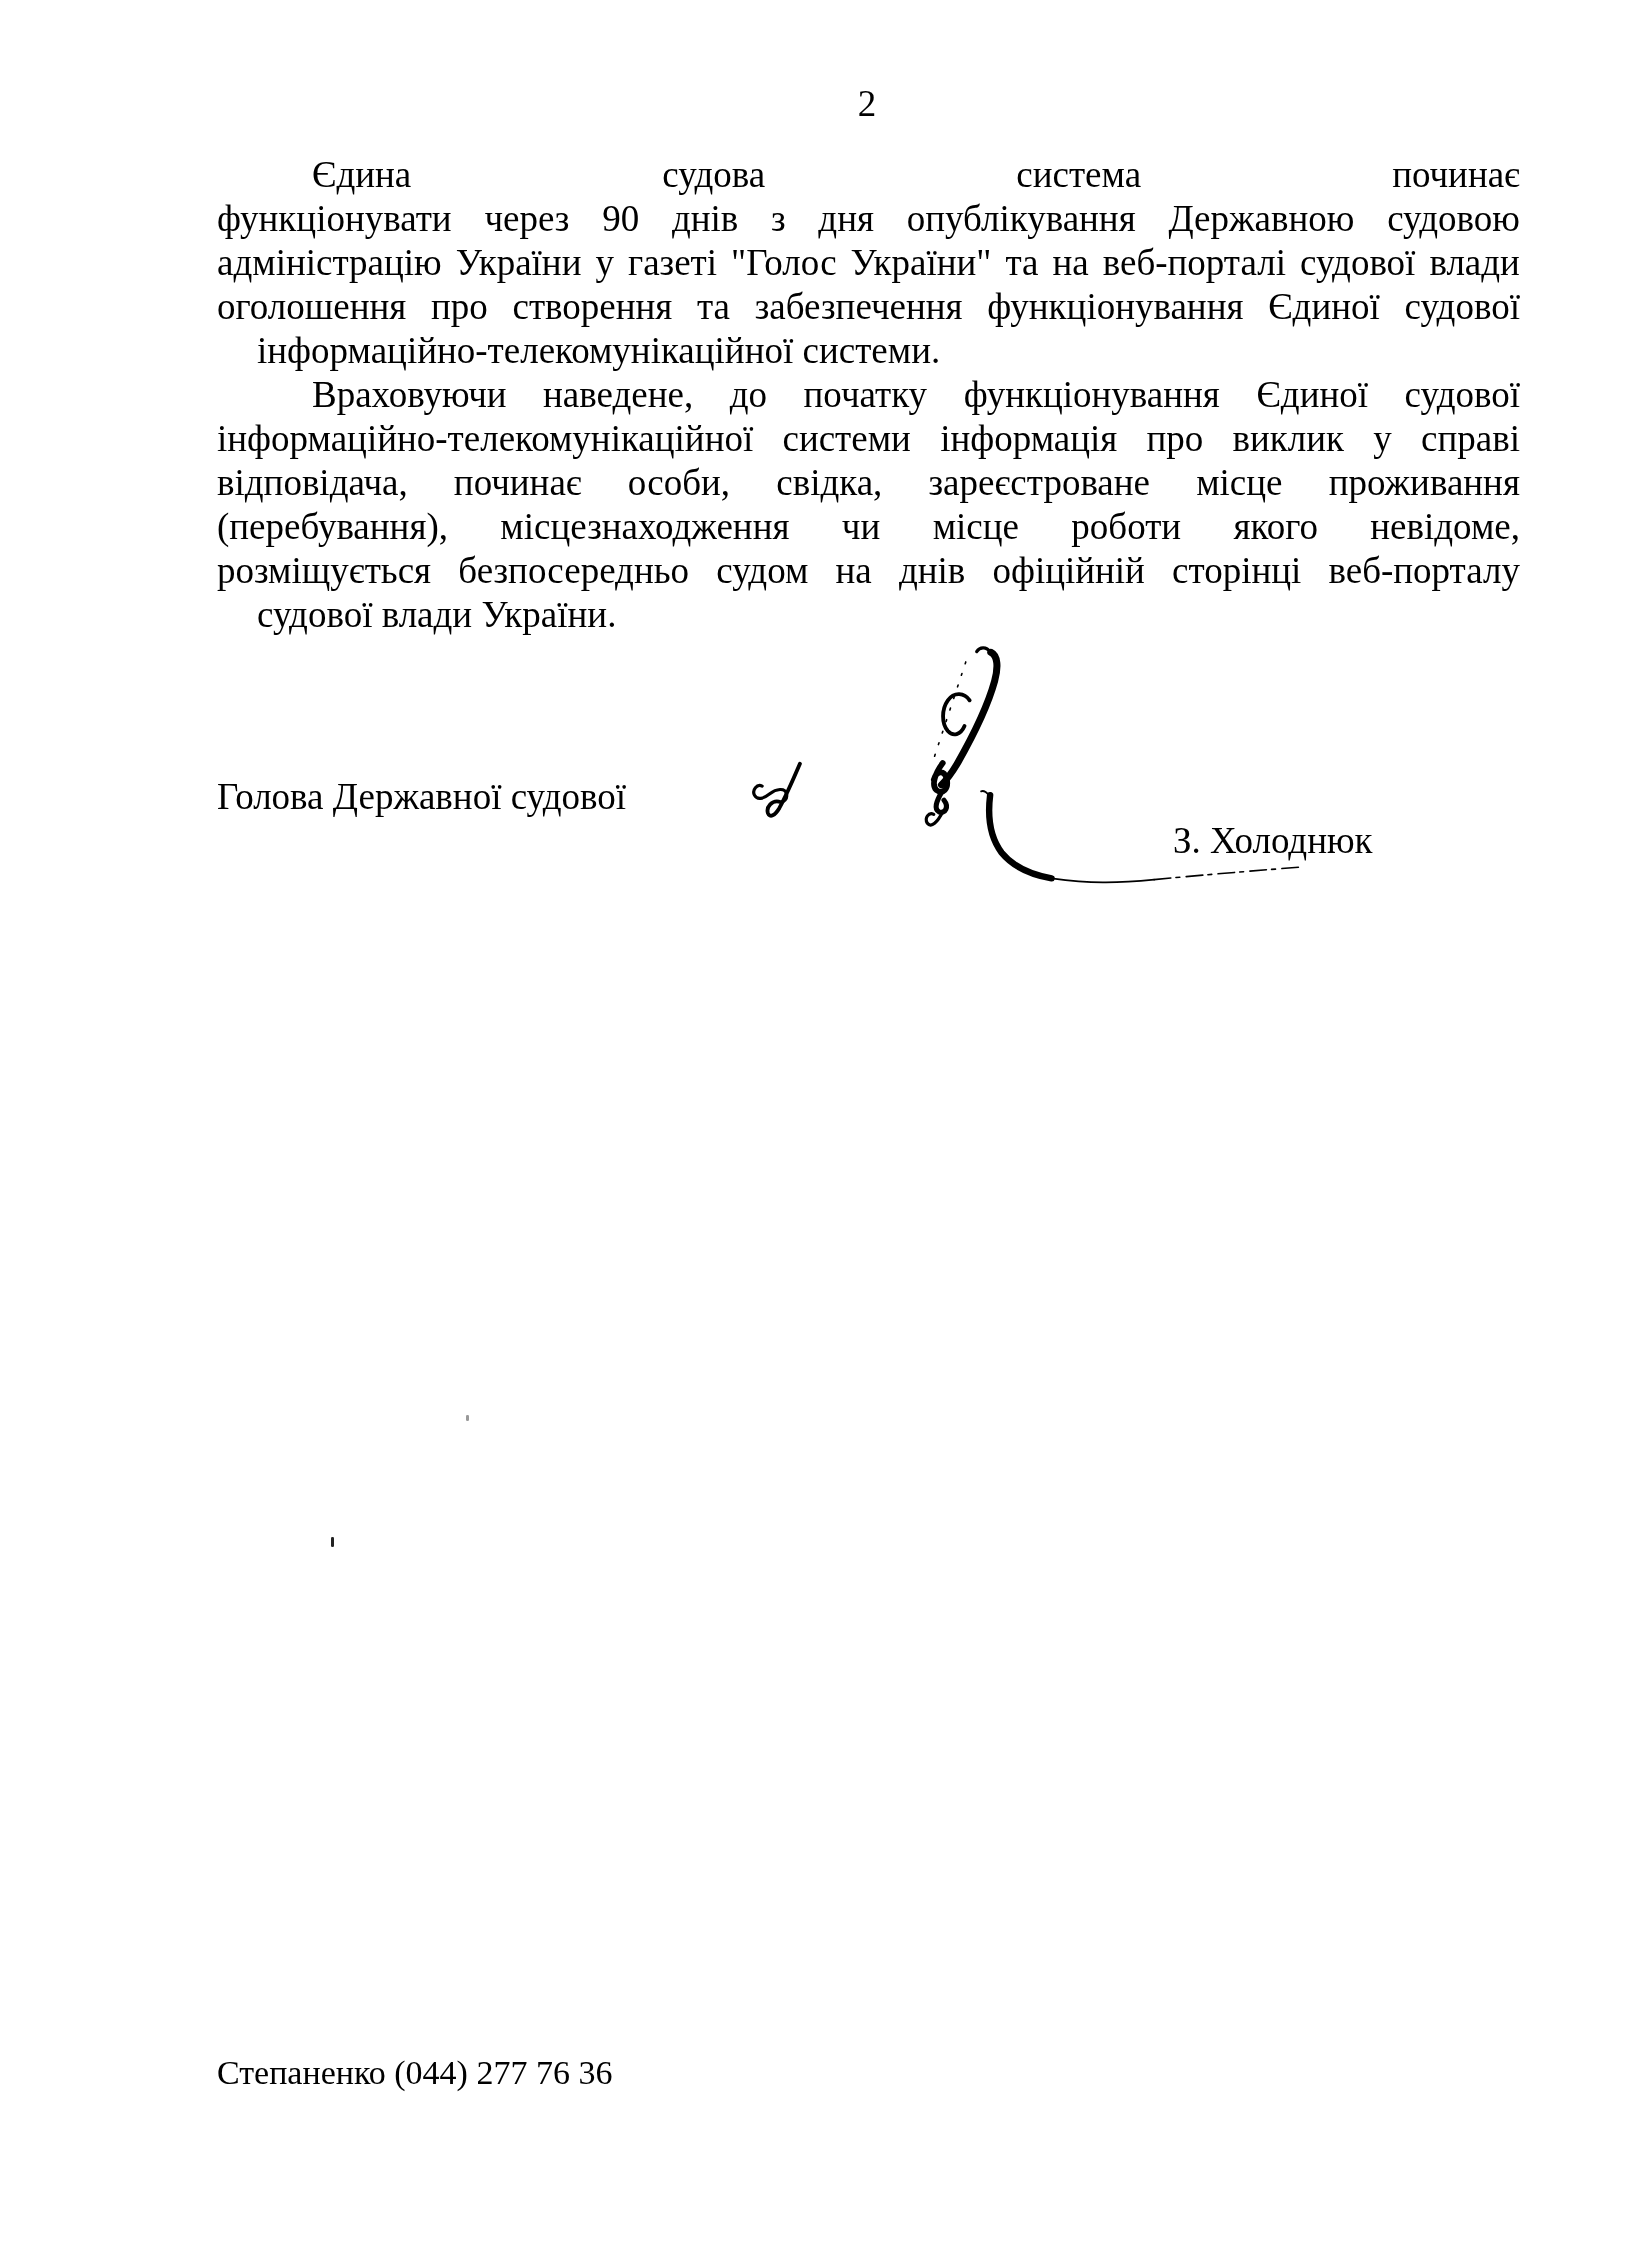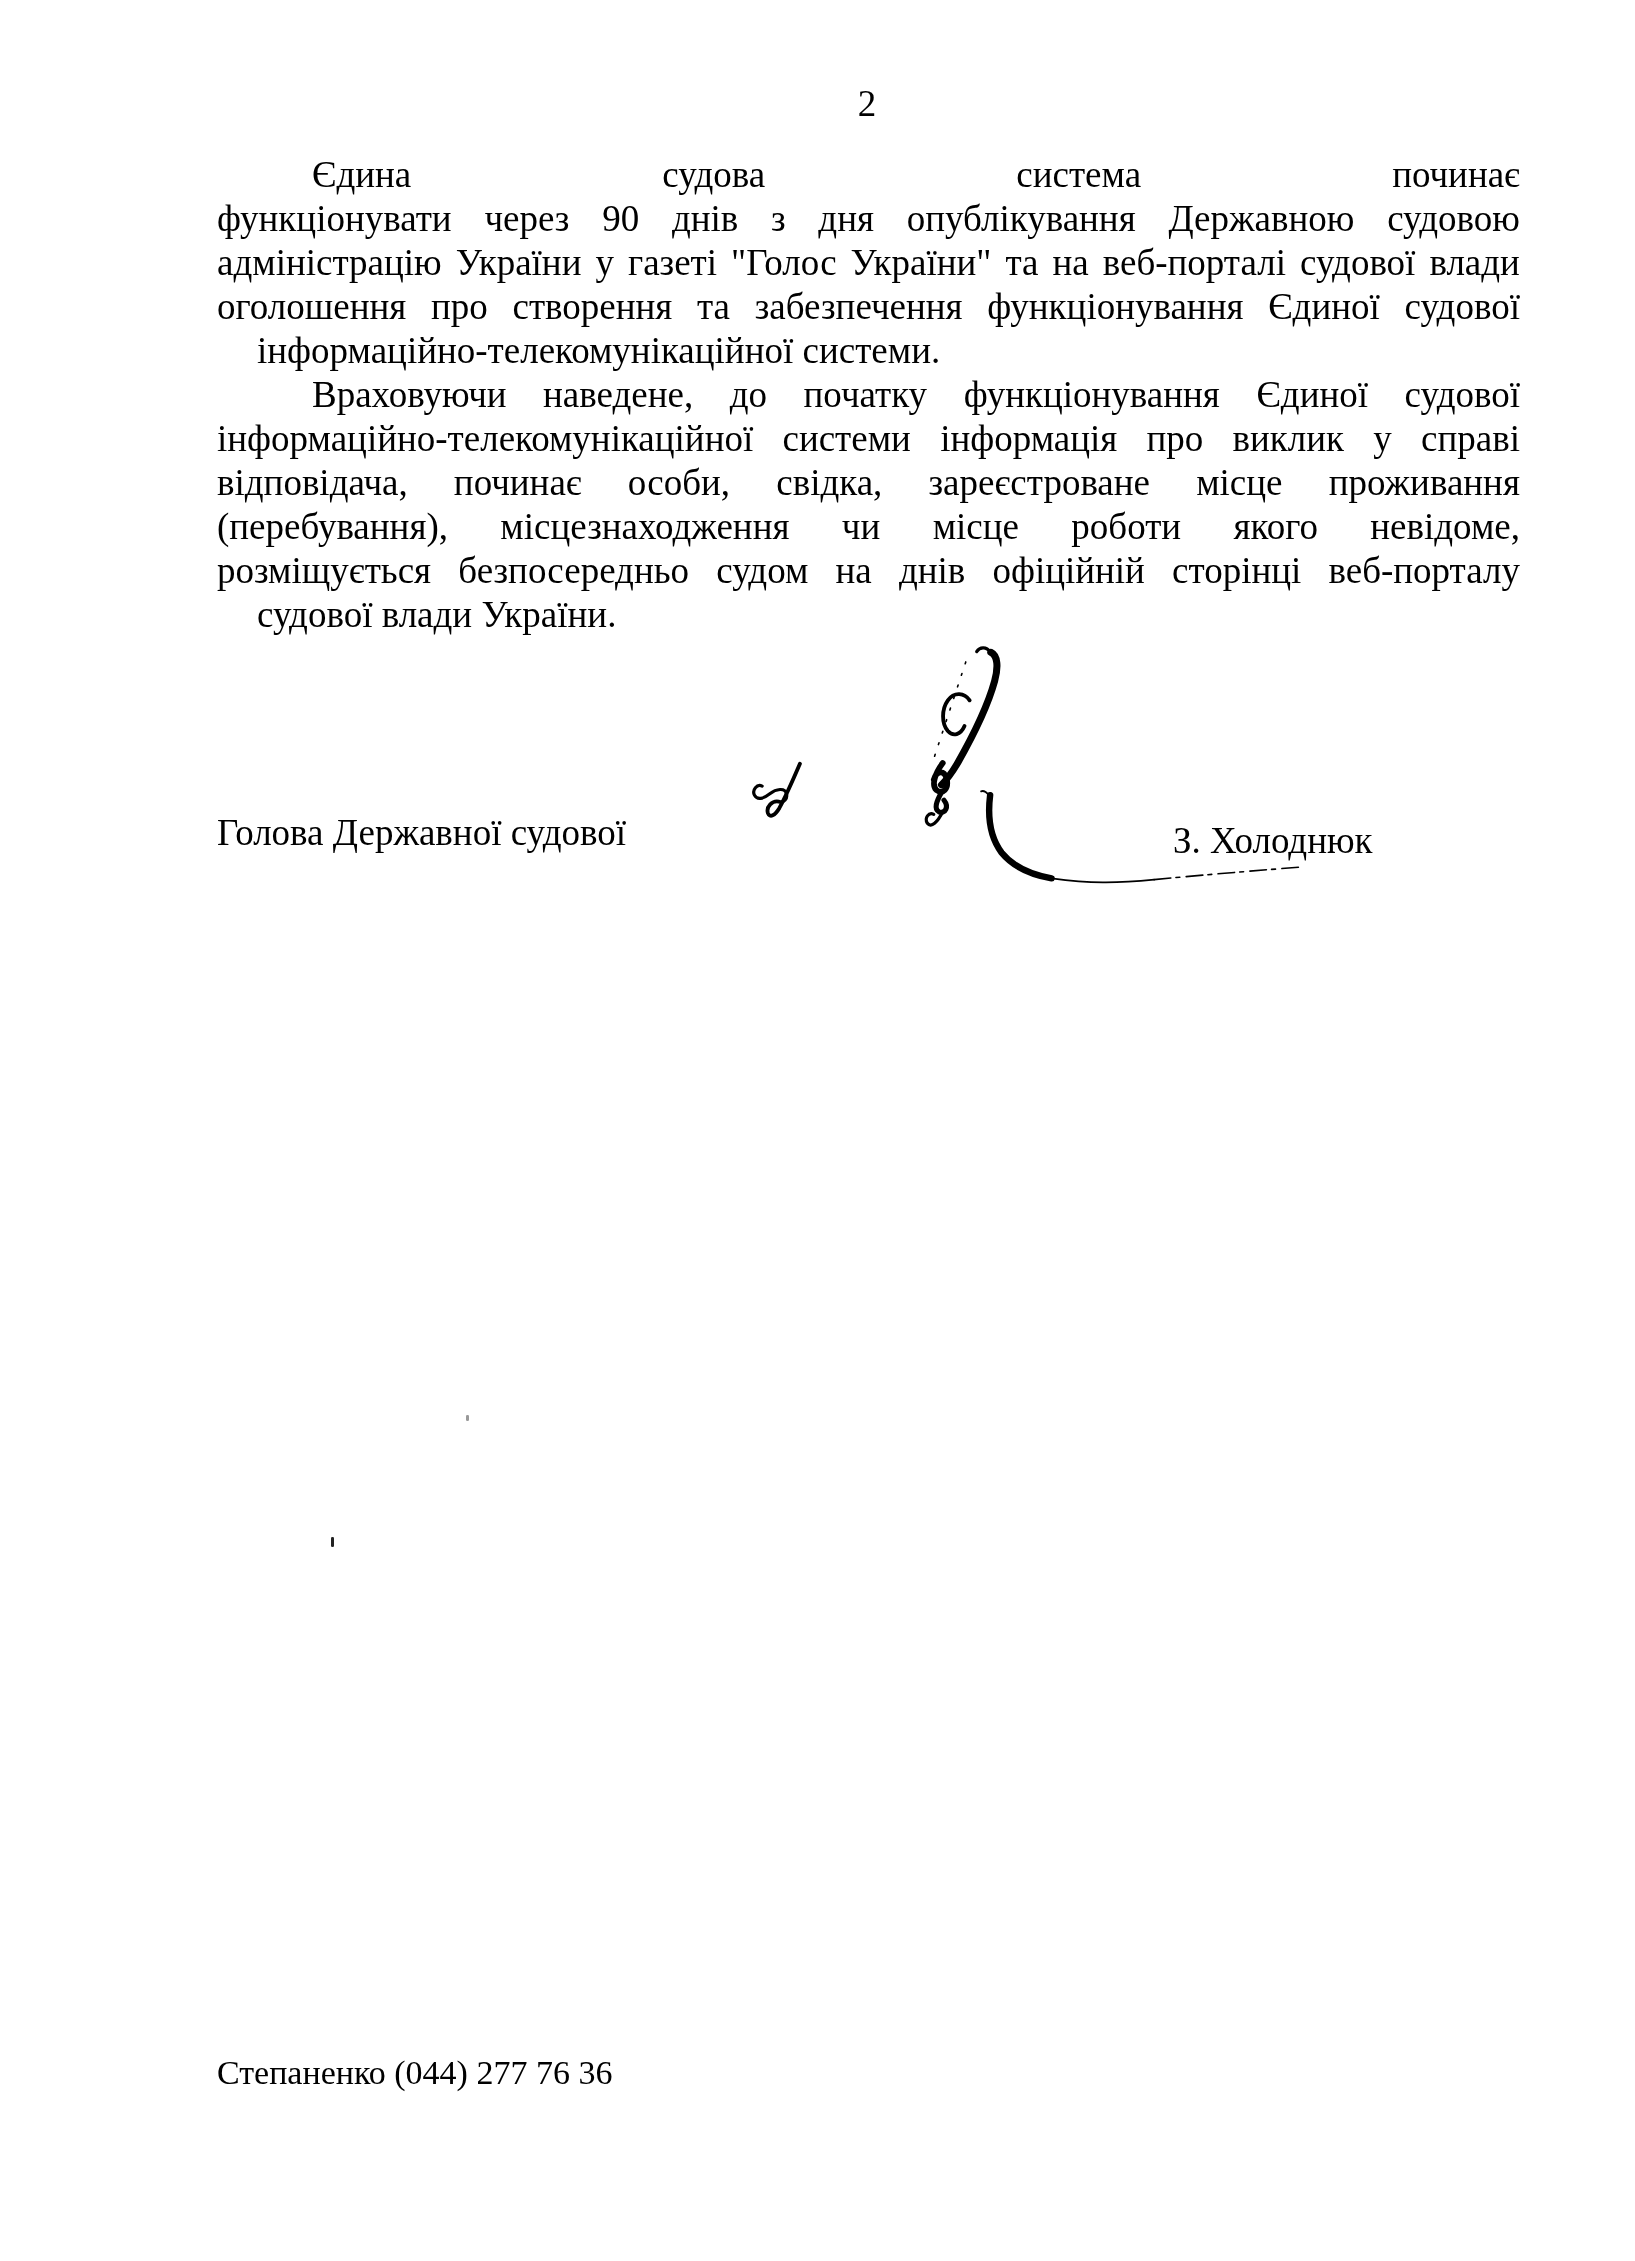--- a/index.html
+++ b/index.html
@@ -23,21 +23,21 @@
     font-size:37px;line-height:44px;
   }
   .line{height:44px;}
   
   .jline{display:flex;justify-content:space-between;}
   .indent{padding-left:95px;}
   .lastline{text-align:left;margin-left:40px;}
   .sigblock{
     position:absolute;
     left:217px;top:775px;width:706px;
-    font-size:37px;line-height:44px;margin-top:36px;
+    font-size:37px;line-height:44px;
   }
   .signame{
     position:absolute;
     left:1173px;top:819px;
     font-size:37px;line-height:44px;
     font-weight:normal;
     white-space:nowrap;
   }
   .sigink{
     position:absolute;

